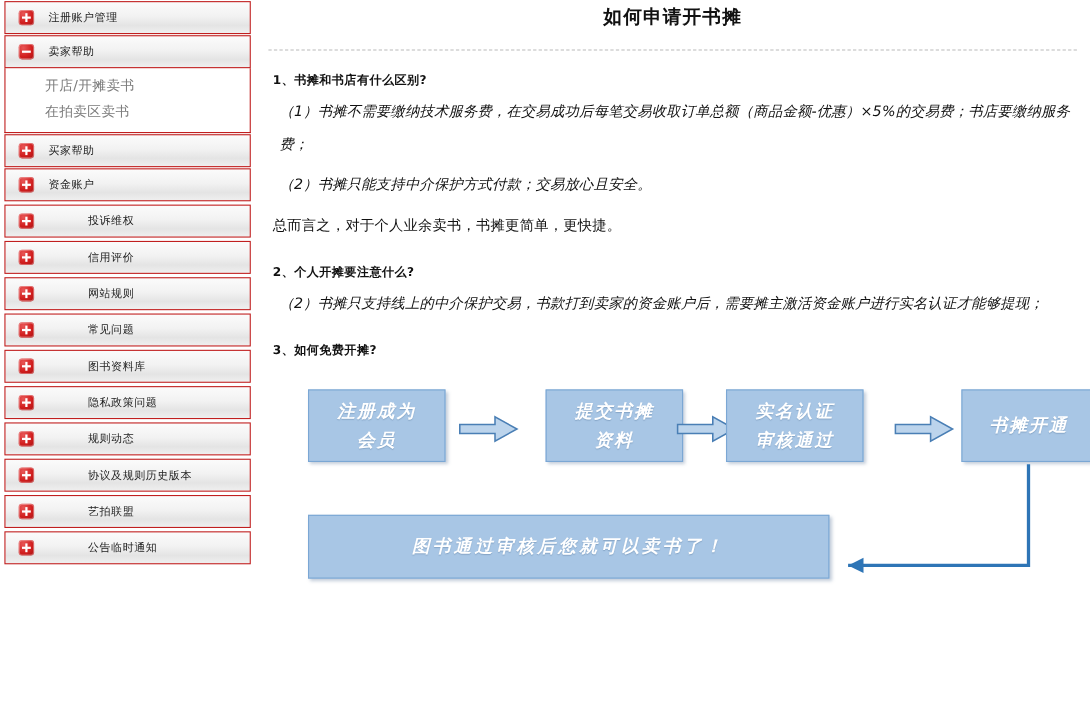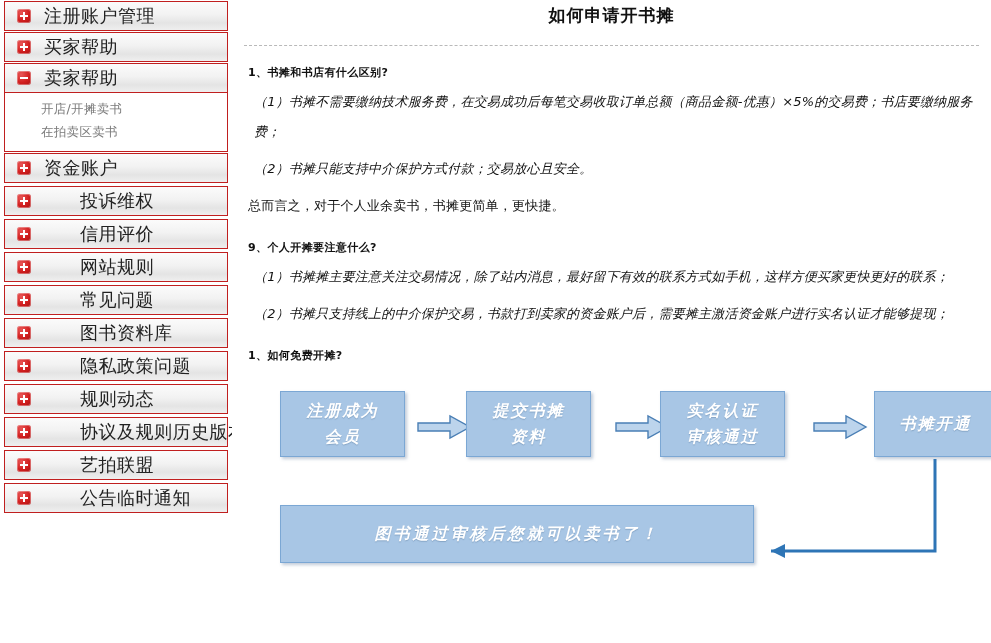--- a/index.html
+++ b/index.html
@@ -62,21 +62,21 @@
     content: "";
     position: absolute;
     left: 6px;
     top: 3px;
     width: 2px;
     height: 8px;
     background: #ffffff;
   }
   .nav-label {
     margin-left: 13px;
-    font-size: 18px;
+    font-size: 10px;
     color: #222;
     letter-spacing: 0.5px;
     white-space: nowrap;
   }
   .subnav {
     border: 1px solid #c01f1f;
     border-top: none;
     background: #ffffff;
     padding: 5px 0 7px 0;
     margin-top: 0;
@@ -170,33 +170,33 @@
 
     <div class="nav-group" data-interactable="false">
       <div class="nav-item" data-interactable="true">
         <span class="toggle-icon plus" data-interactable="true"></span>
         <span class="nav-label" data-interactable="false">注册账户管理</span>
       </div>
     </div>
 
     <div class="nav-group" data-interactable="false">
       <div class="nav-item" data-interactable="true">
-        <span class="toggle-icon plus" data-interactable="true"></span>
-        <span class="nav-label" data-interactable="false">买家帮助</span>
-      </div>
-    </div>
-
-    <div class="nav-group" data-interactable="false">
-      <div class="nav-item" data-interactable="true">
         <span class="toggle-icon" data-interactable="true"></span>
         <span class="nav-label" data-interactable="false">卖家帮助</span>
       </div>
       <div class="subnav" data-interactable="false">
         <div class="subnav-item" data-interactable="true">开店/开摊卖书</div>
         <div class="subnav-item" data-interactable="true">在拍卖区卖书</div>
+      </div>
+    </div>
+
+    <div class="nav-group" data-interactable="false">
+      <div class="nav-item" data-interactable="true">
+        <span class="toggle-icon plus" data-interactable="true"></span>
+        <span class="nav-label" data-interactable="false">买家帮助</span>
       </div>
     </div>
 
     <div class="nav-group" data-interactable="false">
       <div class="nav-item" data-interactable="true">
         <span class="toggle-icon plus" data-interactable="true"></span>
         <span class="nav-label" data-interactable="false">资金账户</span>
       </div>
       <div class="nav-item" data-interactable="true">
         <span class="toggle-icon plus" data-interactable="true"></span>
@@ -245,40 +245,39 @@
   <div id="main" data-interactable="false">
 
     <h1 id="page-title" data-interactable="false">如何申请开书摊</h1>
     <hr id="title-divider" data-interactable="false">
 
     <div class="q-heading" data-interactable="false">1、书摊和书店有什么区别?</div>
     <div class="para indent" data-interactable="false">（1）书摊不需要缴纳技术服务费，在交易成功后每笔交易收取订单总额（商品金额-优惠）×5%的交易费；书店要缴纳服务费；</div>
     <div class="para indent" data-interactable="false">（2）书摊只能支持中介保护方式付款；交易放心且安全。</div>
     <div class="para" data-interactable="false">总而言之，对于个人业余卖书，书摊更简单，更快捷。</div>
 
-    <div class="q-heading" data-interactable="false">9、个人开摊要注意什么?</div>
-    <div class="para indent" data-interactable="false">（1）书摊摊主要注意关注交易情况，除了站内消息，最好留下有效的联系方式如手机，这样方便买家更快更好的联系；</div>
+    <div class="q-heading" data-interactable="false">2、个人开摊要注意什么?</div>
     <div class="para indent" data-interactable="false">（2）书摊只支持线上的中介保护交易，书款打到卖家的资金账户后，需要摊主激活资金账户进行实名认证才能够提现；</div>
 
-    <div class="q-heading" data-interactable="false">1、如何免费开摊?</div>
+    <div class="q-heading" data-interactable="false">3、如何免费开摊?</div>
 
     <div id="flowchart" data-interactable="false">
 
       <div class="fc-box" data-interactable="false" style="left:36px; top:14px; width:125px; height:66px;">
         <span>
           <span data-interactable="false">注册成为</span><br>
           <span data-interactable="false">会员</span>
         </span>
       </div>
 
       <svg class="fc-arrow" data-interactable="false" style="left:172px; top:36px;" width="56" height="28" viewBox="0 0 56 28">
         <polygon points="2,10 34,10 34,3 54,14 34,25 34,18 2,18" fill="#bcd4ec" stroke="#4a7fb5" stroke-width="1.4"></polygon>
       </svg>
 
-      <div class="fc-box" data-interactable="false" style="left:222px; top:14px; width:125px; height:66px;">
+      <div class="fc-box" data-interactable="false" style="left:252px; top:14px; width:125px; height:66px;">
         <span>
           <span data-interactable="false">提交书摊</span><br>
           <span data-interactable="false">资料</span>
         </span>
       </div>
 
       <svg class="fc-arrow" data-interactable="false" style="left:370px; top:36px;" width="56" height="28" viewBox="0 0 56 28">
         <polygon points="2,10 34,10 34,3 54,14 34,25 34,18 2,18" fill="#bcd4ec" stroke="#4a7fb5" stroke-width="1.4"></polygon>
       </svg>
 

